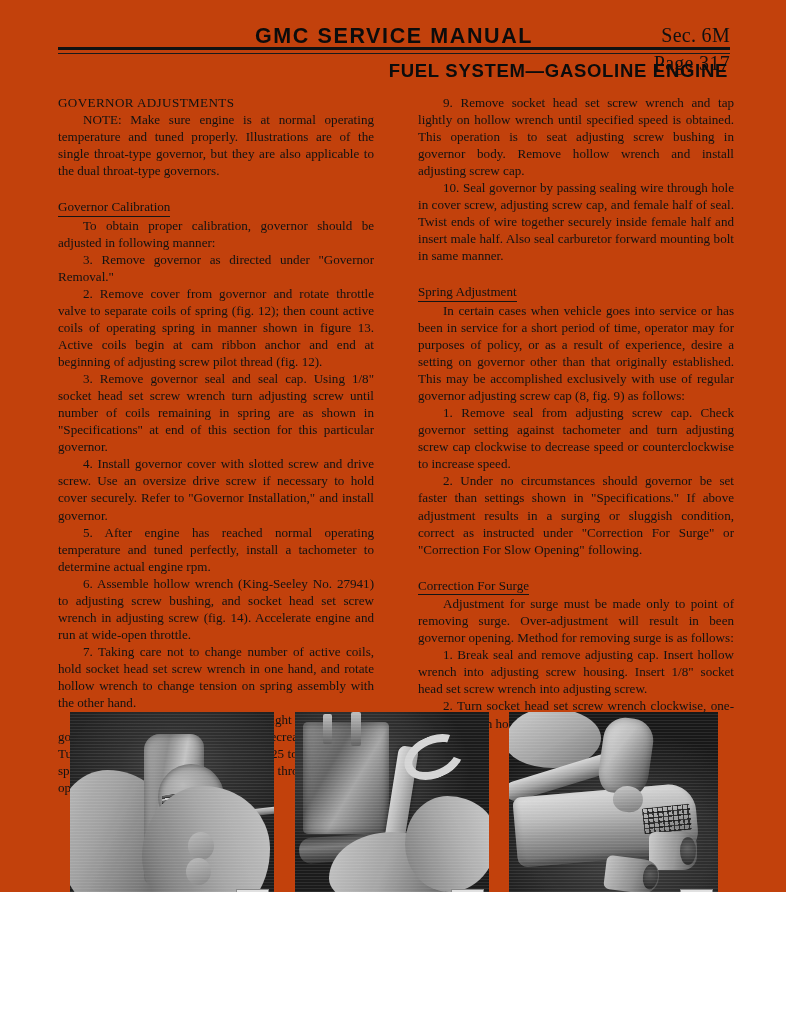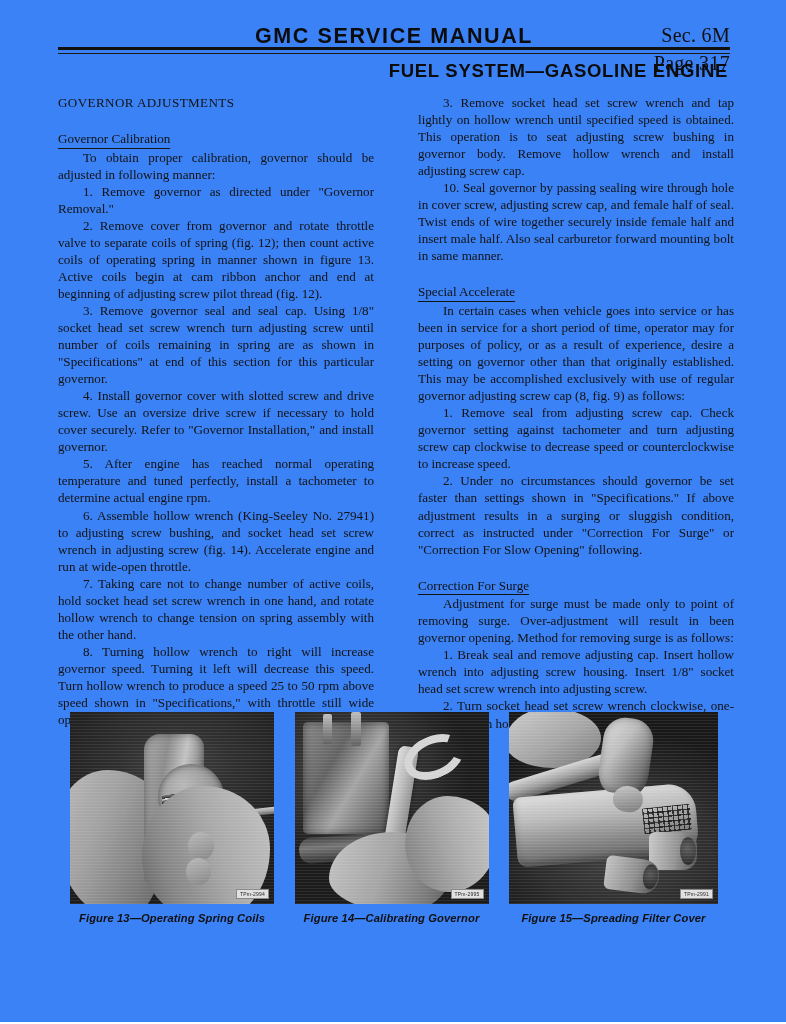--- a/index.html
+++ b/index.html
@@ -4,22 +4,22 @@
 <title>GMC Service Manual Page 317</title>
 <style>
   html, body {
     margin: 0;
     padding: 0;
     background: #ffffff;
   }
   .page {
     position: relative;
     width: 786px;
-    height: 1022px;
-    background: #3b82f6;
+    height: 892px;
+    background: #c2410c;
     overflow: hidden;
     font-family: "Liberation Serif", "DejaVu Serif", serif;
     color: #121212;
   }
 
   
   .masthead {
     position: absolute;
     left: 58px;
     top: 22px;
@@ -419,41 +419,42 @@
     </div>
   </div>
   <div class="rule-thick"></div>
   <div class="rule-thin"></div>
   <div class="section-title">FUEL SYSTEM—GASOLINE ENGINE</div>
 
   <div class="columns">
 
     <div class="col">
       <p class="heading-caps">GOVERNOR ADJUSTMENTS</p>
+      <p class="indent">NOTE: Make sure engine is at normal operating temperature and tuned properly. Illustrations are of the single throat-type governor, but they are also applicable to the dual throat-type governors.</p>
 
       <div class="heading-wrap gap-before">
         <span class="heading-underline">Governor Calibration</span>
       </div>
       <p class="indent">To obtain proper calibration, governor should be adjusted in following manner:</p>
-      <p class="indent">1. Remove governor as directed under "Governor Removal."</p>
+      <p class="indent">3. Remove governor as directed under "Governor Removal."</p>
       <p class="indent">2. Remove cover from governor and rotate throttle valve to separate coils of spring (fig. 12); then count active coils of operating spring in manner shown in figure 13. Active coils begin at cam ribbon anchor and end at beginning of adjusting screw pilot thread (fig. 12).</p>
       <p class="indent">3. Remove governor seal and seal cap. Using 1/8" socket head set screw wrench turn adjusting screw until number of coils remaining in spring are as shown in "Specifications" at end of this section for this particular governor.</p>
       <p class="indent">4. Install governor cover with slotted screw and drive screw. Use an oversize drive screw if necessary to hold cover securely. Refer to "Governor Installation," and install governor.</p>
       <p class="indent">5. After engine has reached normal operating temperature and tuned perfectly, install a tachometer to determine actual engine rpm.</p>
       <p class="indent">6. Assemble hollow wrench (King-Seeley No. 27941) to adjusting screw bushing, and socket head set screw wrench in adjusting screw (fig. 14). Accelerate engine and run at wide-open throttle.</p>
       <p class="indent">7. Taking care not to change number of active coils, hold socket head set screw wrench in one hand, and rotate hollow wrench to change tension on spring assembly with the other hand.</p>
       <p class="indent">8. Turning hollow wrench to right will increase governor speed. Turning it left will decrease this speed. Turn hollow wrench to produce a speed 25 to 50 rpm above speed shown in "Specifications," with throttle still wide open.</p>
     </div>
 
     <div class="col">
-      <p class="indent">3. Remove socket head set screw wrench and tap lightly on hollow wrench until specified speed is obtained. This operation is to seat adjusting screw bushing in governor body. Remove hollow wrench and install adjusting screw cap.</p>
+      <p class="indent">9. Remove socket head set screw wrench and tap lightly on hollow wrench until specified speed is obtained. This operation is to seat adjusting screw bushing in governor body. Remove hollow wrench and install adjusting screw cap.</p>
       <p class="indent">10. Seal governor by passing sealing wire through hole in cover screw, adjusting screw cap, and female half of seal. Twist ends of wire together securely inside female half and insert male half. Also seal carburetor forward mounting bolt in same manner.</p>
 
       <div class="heading-wrap gap-before">
-        <span class="heading-underline">Special Accelerate</span>
+        <span class="heading-underline">Spring Adjustment</span>
       </div>
       <p class="indent">In certain cases when vehicle goes into service or has been in service for a short period of time, operator may for purposes of policy, or as a result of experience, desire a setting on governor other than that originally established. This may be accomplished exclusively with use of regular governor adjusting screw cap (8, fig. 9) as follows:</p>
       <p class="indent">1. Remove seal from adjusting screw cap. Check governor setting against tachometer and turn adjusting screw cap clockwise to decrease speed or counterclockwise to increase speed.</p>
       <p class="indent">2. Under no circumstances should governor be set faster than settings shown in "Specifications." If above adjustment results in a surging or sluggish condition, correct as instructed under "Correction For Surge" or "Correction For Slow Opening" following.</p>
 
       <div class="heading-wrap gap-before">
         <span class="heading-underline">Correction For Surge</span>
       </div>
       <p class="indent">Adjustment for surge must be made only to point of removing surge. Over-adjustment will result in been governor opening. Method for removing surge is as follows:</p>
       <p class="indent">1. Break seal and remove adjusting cap. Insert hollow wrench into adjusting screw housing. Insert 1/8" socket head set screw wrench into adjusting screw.</p>

